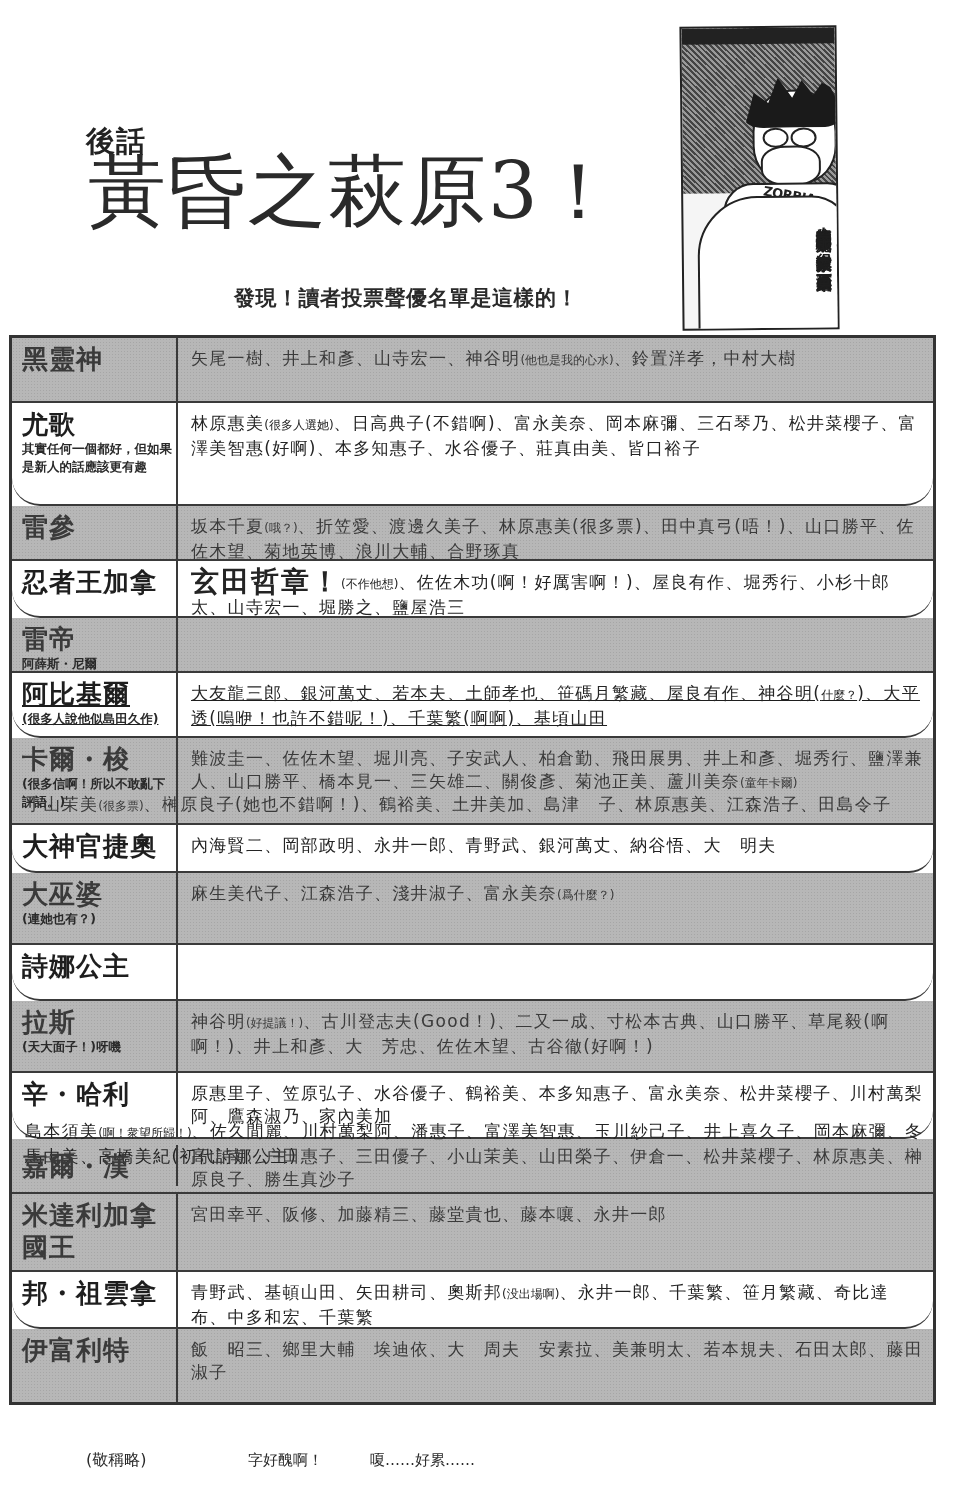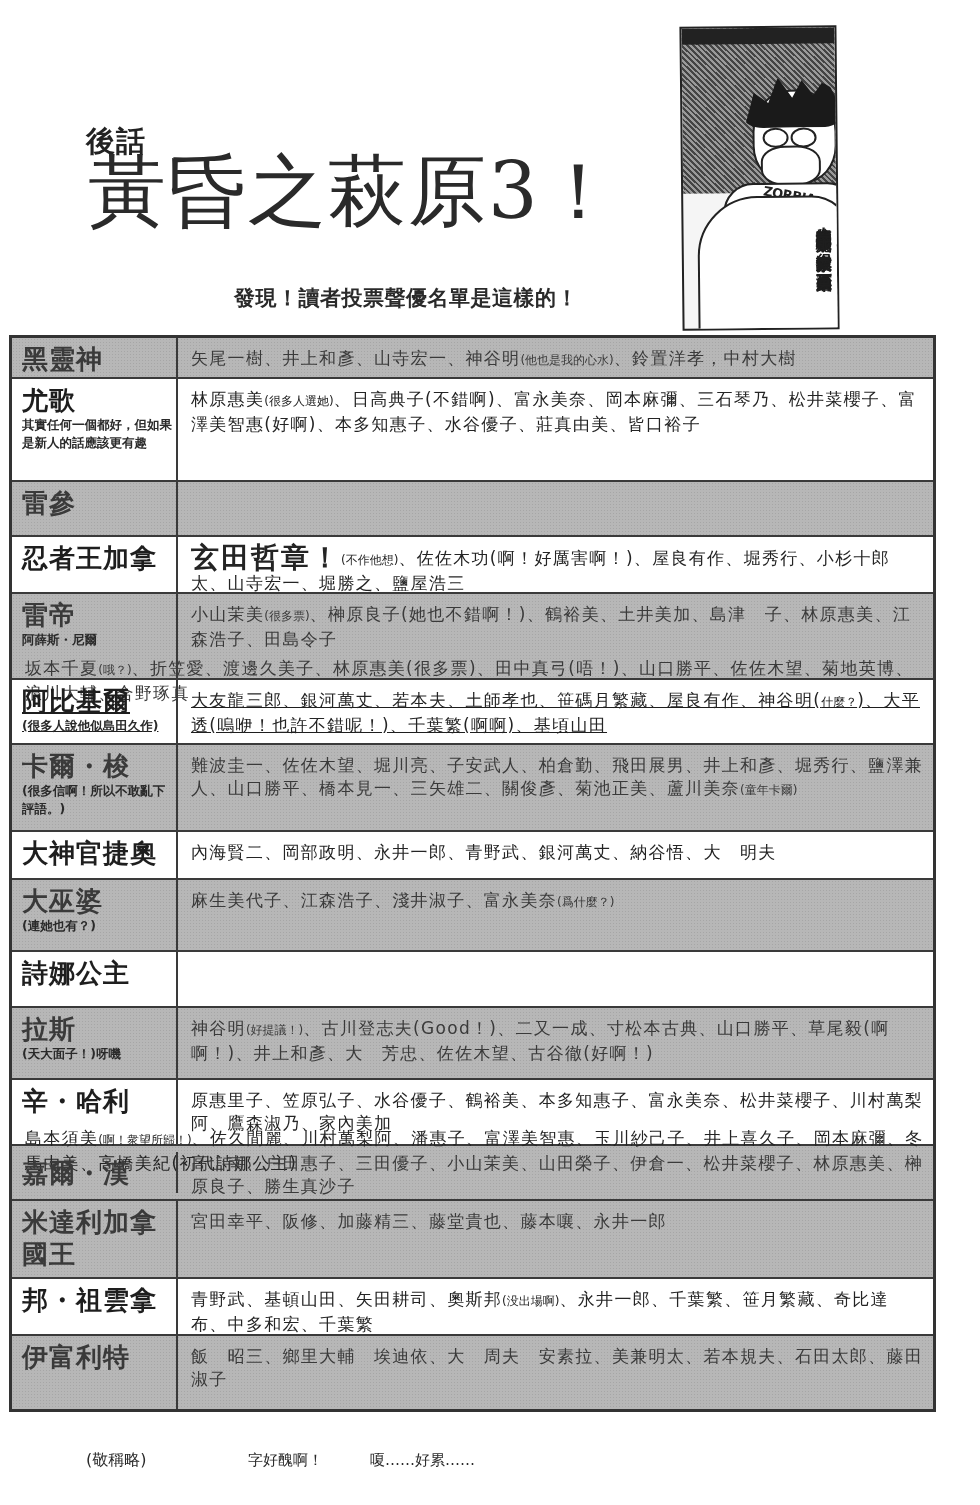--- a/index.html
+++ b/index.html
@@ -40,21 +40,21 @@
   }
 
   
   .vote-table {
     position: absolute; left: 9px; top: 335px; width: 927px;
     border: 3px solid #333; border-collapse: collapse; box-sizing: border-box;
   }
   .row { display: flex; border-bottom: 2px solid #3a3a3a; box-sizing: border-box; }
   .row:last-child { border-bottom: none; }
   .row.gray { background: #b7b7b7; background-image: radial-gradient(#a6a6a6 0.6px, transparent 0.8px); background-size: 3px 3px; }
-  .row.white { background: #ffffff; }
+  .row.white { background: #ffffff; border-radius: 28px; }
   .cell-label { width: 166px; flex: 0 0 166px; border-right: 2px solid #3a3a3a; padding: 5px 0 4px 10px; box-sizing: border-box; }
   .cell-names { flex: 1; padding: 9px 8px 4px 13px; box-sizing: border-box; font-size: 17px; line-height: 23px; letter-spacing: 1.3px; color: #242424; }
   .gray .cell-names, .gray .char-name { color: #3a3a3a; }
   .char-name { font-size: 26px; font-weight: bold; line-height: 32px; color: #1e1e1e; letter-spacing: 1px; }
   .char-note { font-size: 12.5px; line-height: 18px; color: #2a2a2a; font-weight: bold; }
   .note { font-size: 12px; letter-spacing: 0; }
   .big { font-size: 28px; font-weight: bold; vertical-align: -3px; letter-spacing: 2px; }
 
   .footer { position: absolute; top: 1450px; font-size: 16px; color: #2a2a2a; }
 </style>
@@ -73,46 +73,46 @@
   <div class="glass" style="left:80px"></div>
   <div class="glass" style="left:108px"></div>
   <div class="mask"></div>
   <div class="shirt"></div>
   <div class="shirt-text">ZORBIA</div>
   <div class="bubble"></div>
   <div class="vtext">相信這期書出版之時配音的工作已經完成了，很多謝大家來信投票，下面是投票的結果。</div>
 </div>
 
 <div class="vote-table" id="vote-table">
-    <div class="row gray" style="height: 41px;">
+    <div class="row gray" style="height: 65px;">
       <div class="cell-label">
         <div class="char-name">黑靈神</div>
       </div>
       <div class="cell-names"><span>矢尾一樹、井上和彥、山寺宏一、神谷明</span><span class="note">(他也是我的心水)</span><span>、鈴置洋孝，中村大樹</span></div>
     </div>
     <div class="row white" style="height: 103px;">
       <div class="cell-label">
         <div class="char-name">尤歌</div>
         <div class="char-note">其實任何一個都好，但如果是新人的話應該更有趣</div>
       </div>
       <div class="cell-names"><span>林原惠美</span><span class="note">(很多人選她)</span><span>、日高典子(不錯啊)、富永美奈、岡本麻彌、三石琴乃、松井菜櫻子、富澤美智惠(好啊)、本多知惠子、水谷優子、莊真由美、皆口裕子</span></div>
     </div>
-    <div class="row gray" style="height: 55px; flex-direction: column;">
+    <div class="row gray" style="height: 55px;">
       <div class="cell-label">
         <div class="char-name">雷參</div>
       </div>
       <div class="cell-names"><span>坂本千夏</span><span class="note">(哦？)</span><span>、折笠愛、渡邊久美子、林原惠美(很多票)、田中真弓(唔！)、山口勝平、佐佐木望、菊地英博、浪川大輔、合野琢真</span></div>
     </div>
     <div class="row white" style="height: 57px;">
       <div class="cell-label">
         <div class="char-name">忍者王加拿</div>
       </div>
       <div class="cell-names"><span class="big">玄田哲章！</span><span class="note">(不作他想)</span><span>、佐佐木功(啊！好厲害啊！)、屋良有作、堀秀行、小杉十郎太、山寺宏一、堀勝之、鹽屋浩三</span></div>
     </div>
-    <div class="row gray" style="height: 86px;">
+    <div class="row gray" style="height: 55px; flex-direction: column;">
       <div class="cell-label">
         <div class="char-name">雷帝</div>
         <div class="char-note">阿薛斯・尼爾</div>
       </div>
       <div class="cell-names"><span>小山茉美</span><span class="note">(很多票)</span><span>、榊原良子(她也不錯啊！)、鶴裕美、土井美加、島津　子、林原惠美、江森浩子、田島令子</span></div>
     </div>
     <div class="row white" style="height: 65px; text-decoration: underline;">
       <div class="cell-label">
         <div class="char-name">阿比基爾</div>
         <div class="char-note">(很多人說他似島田久作)</div>

